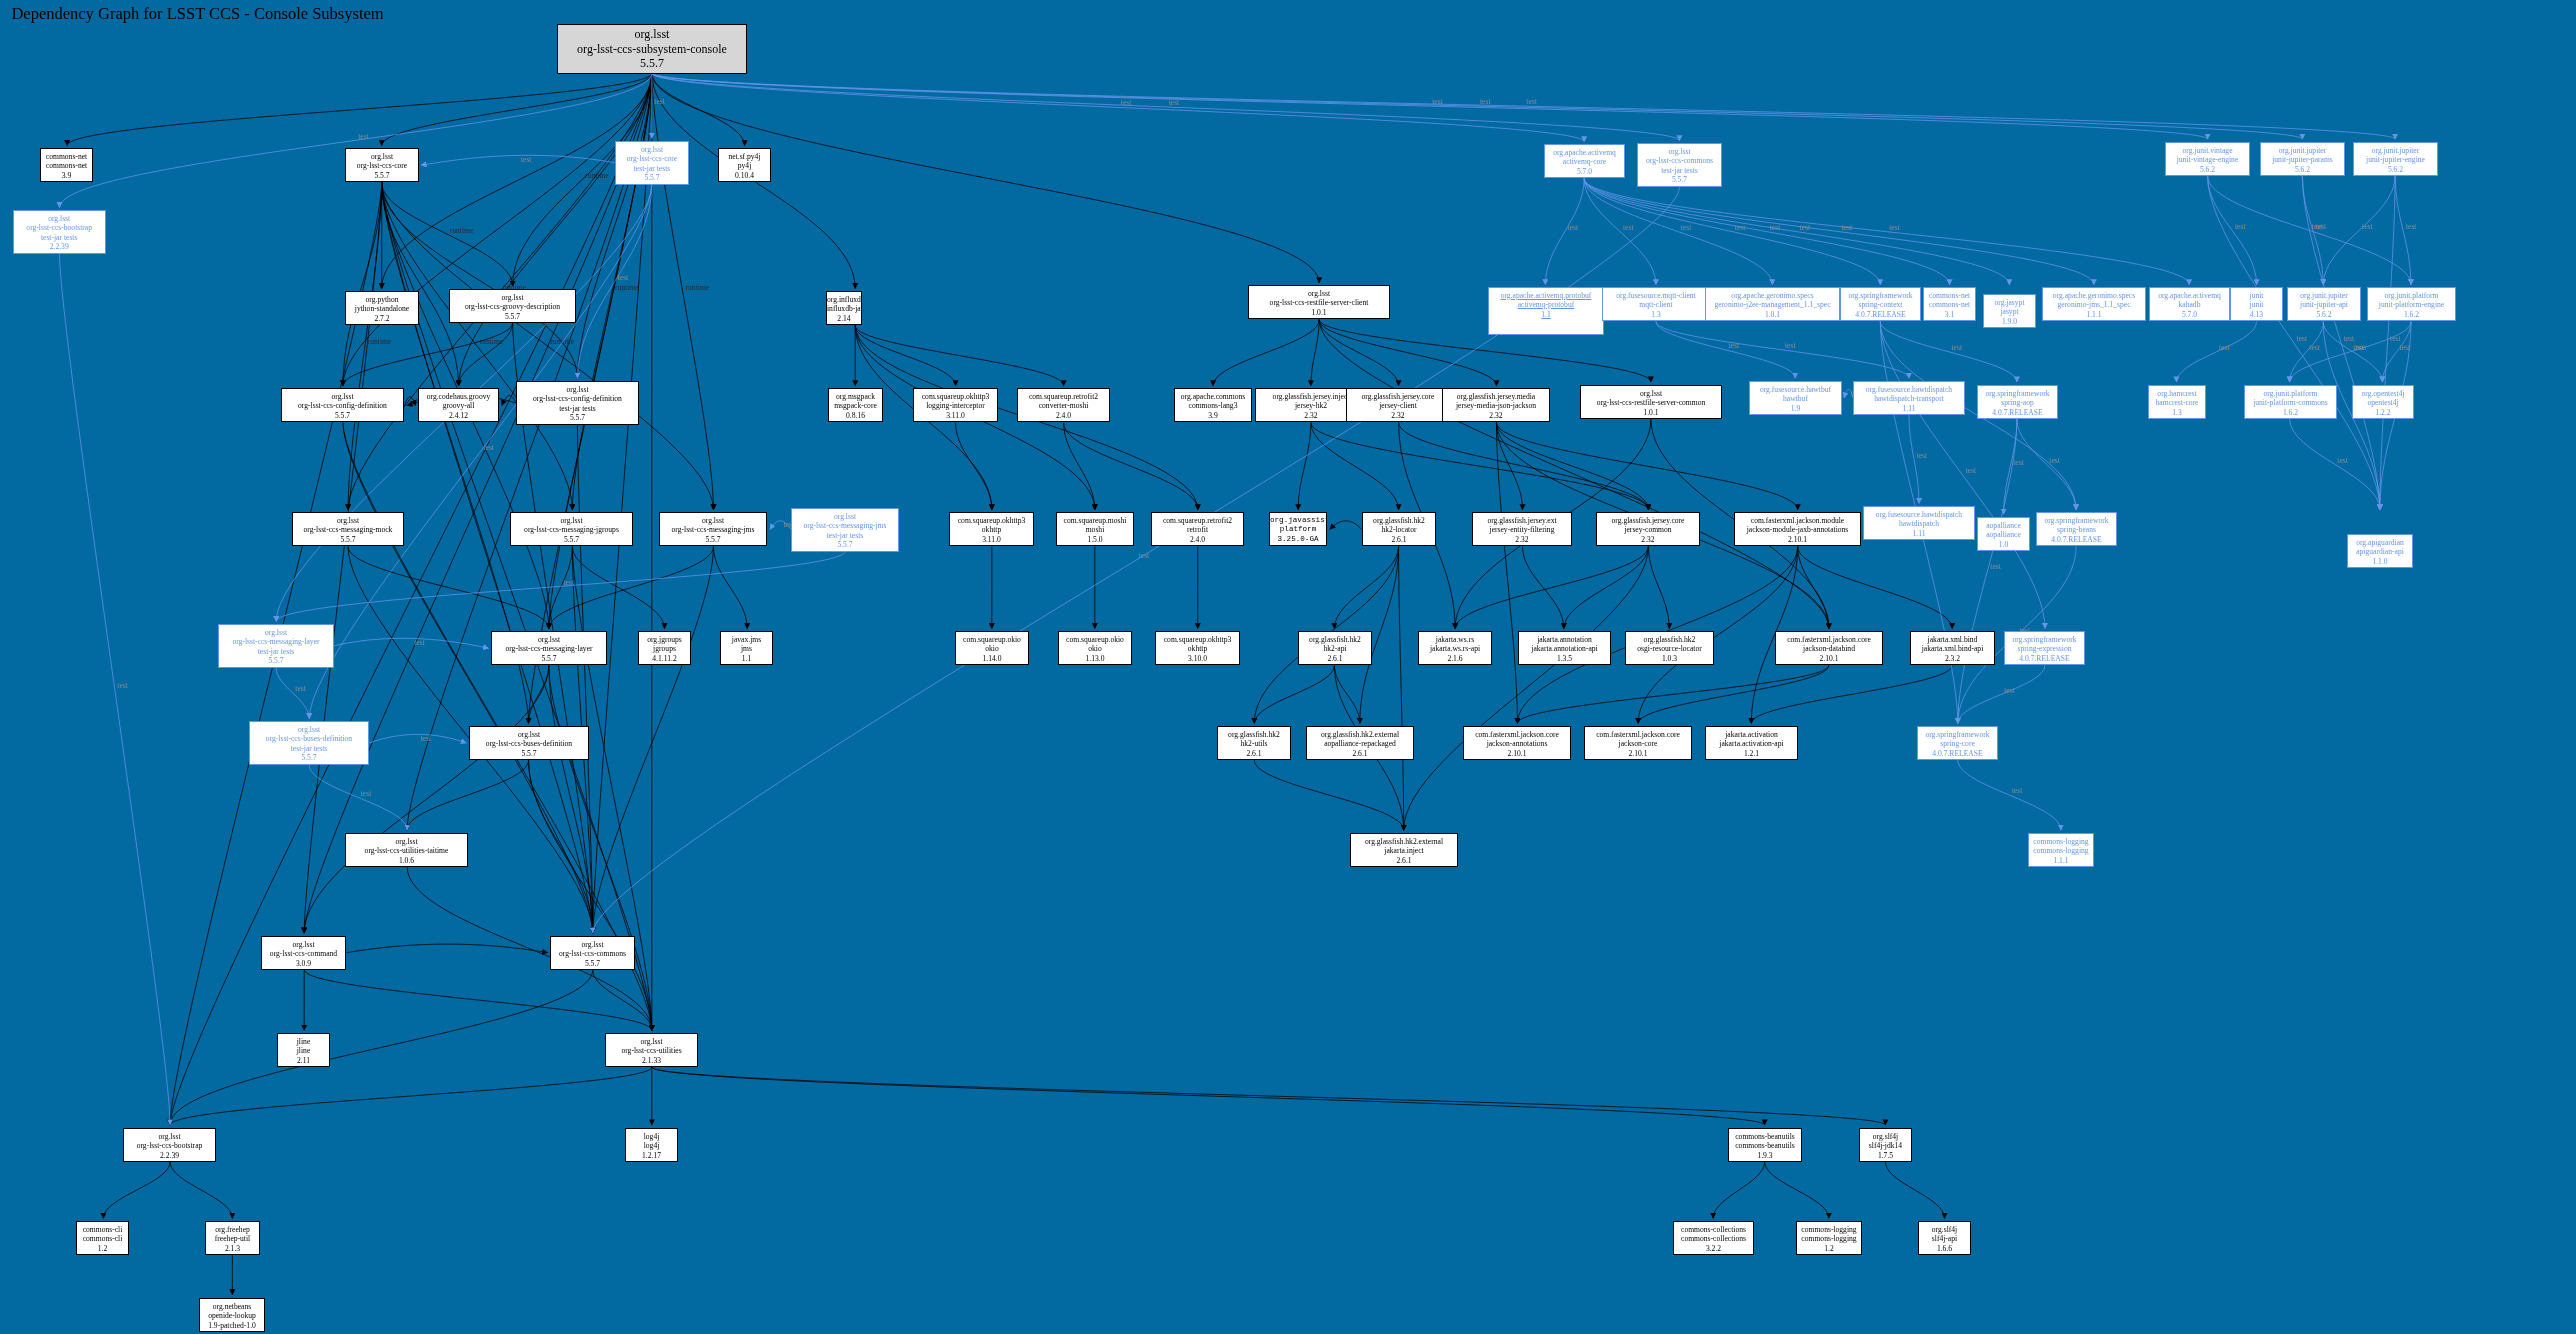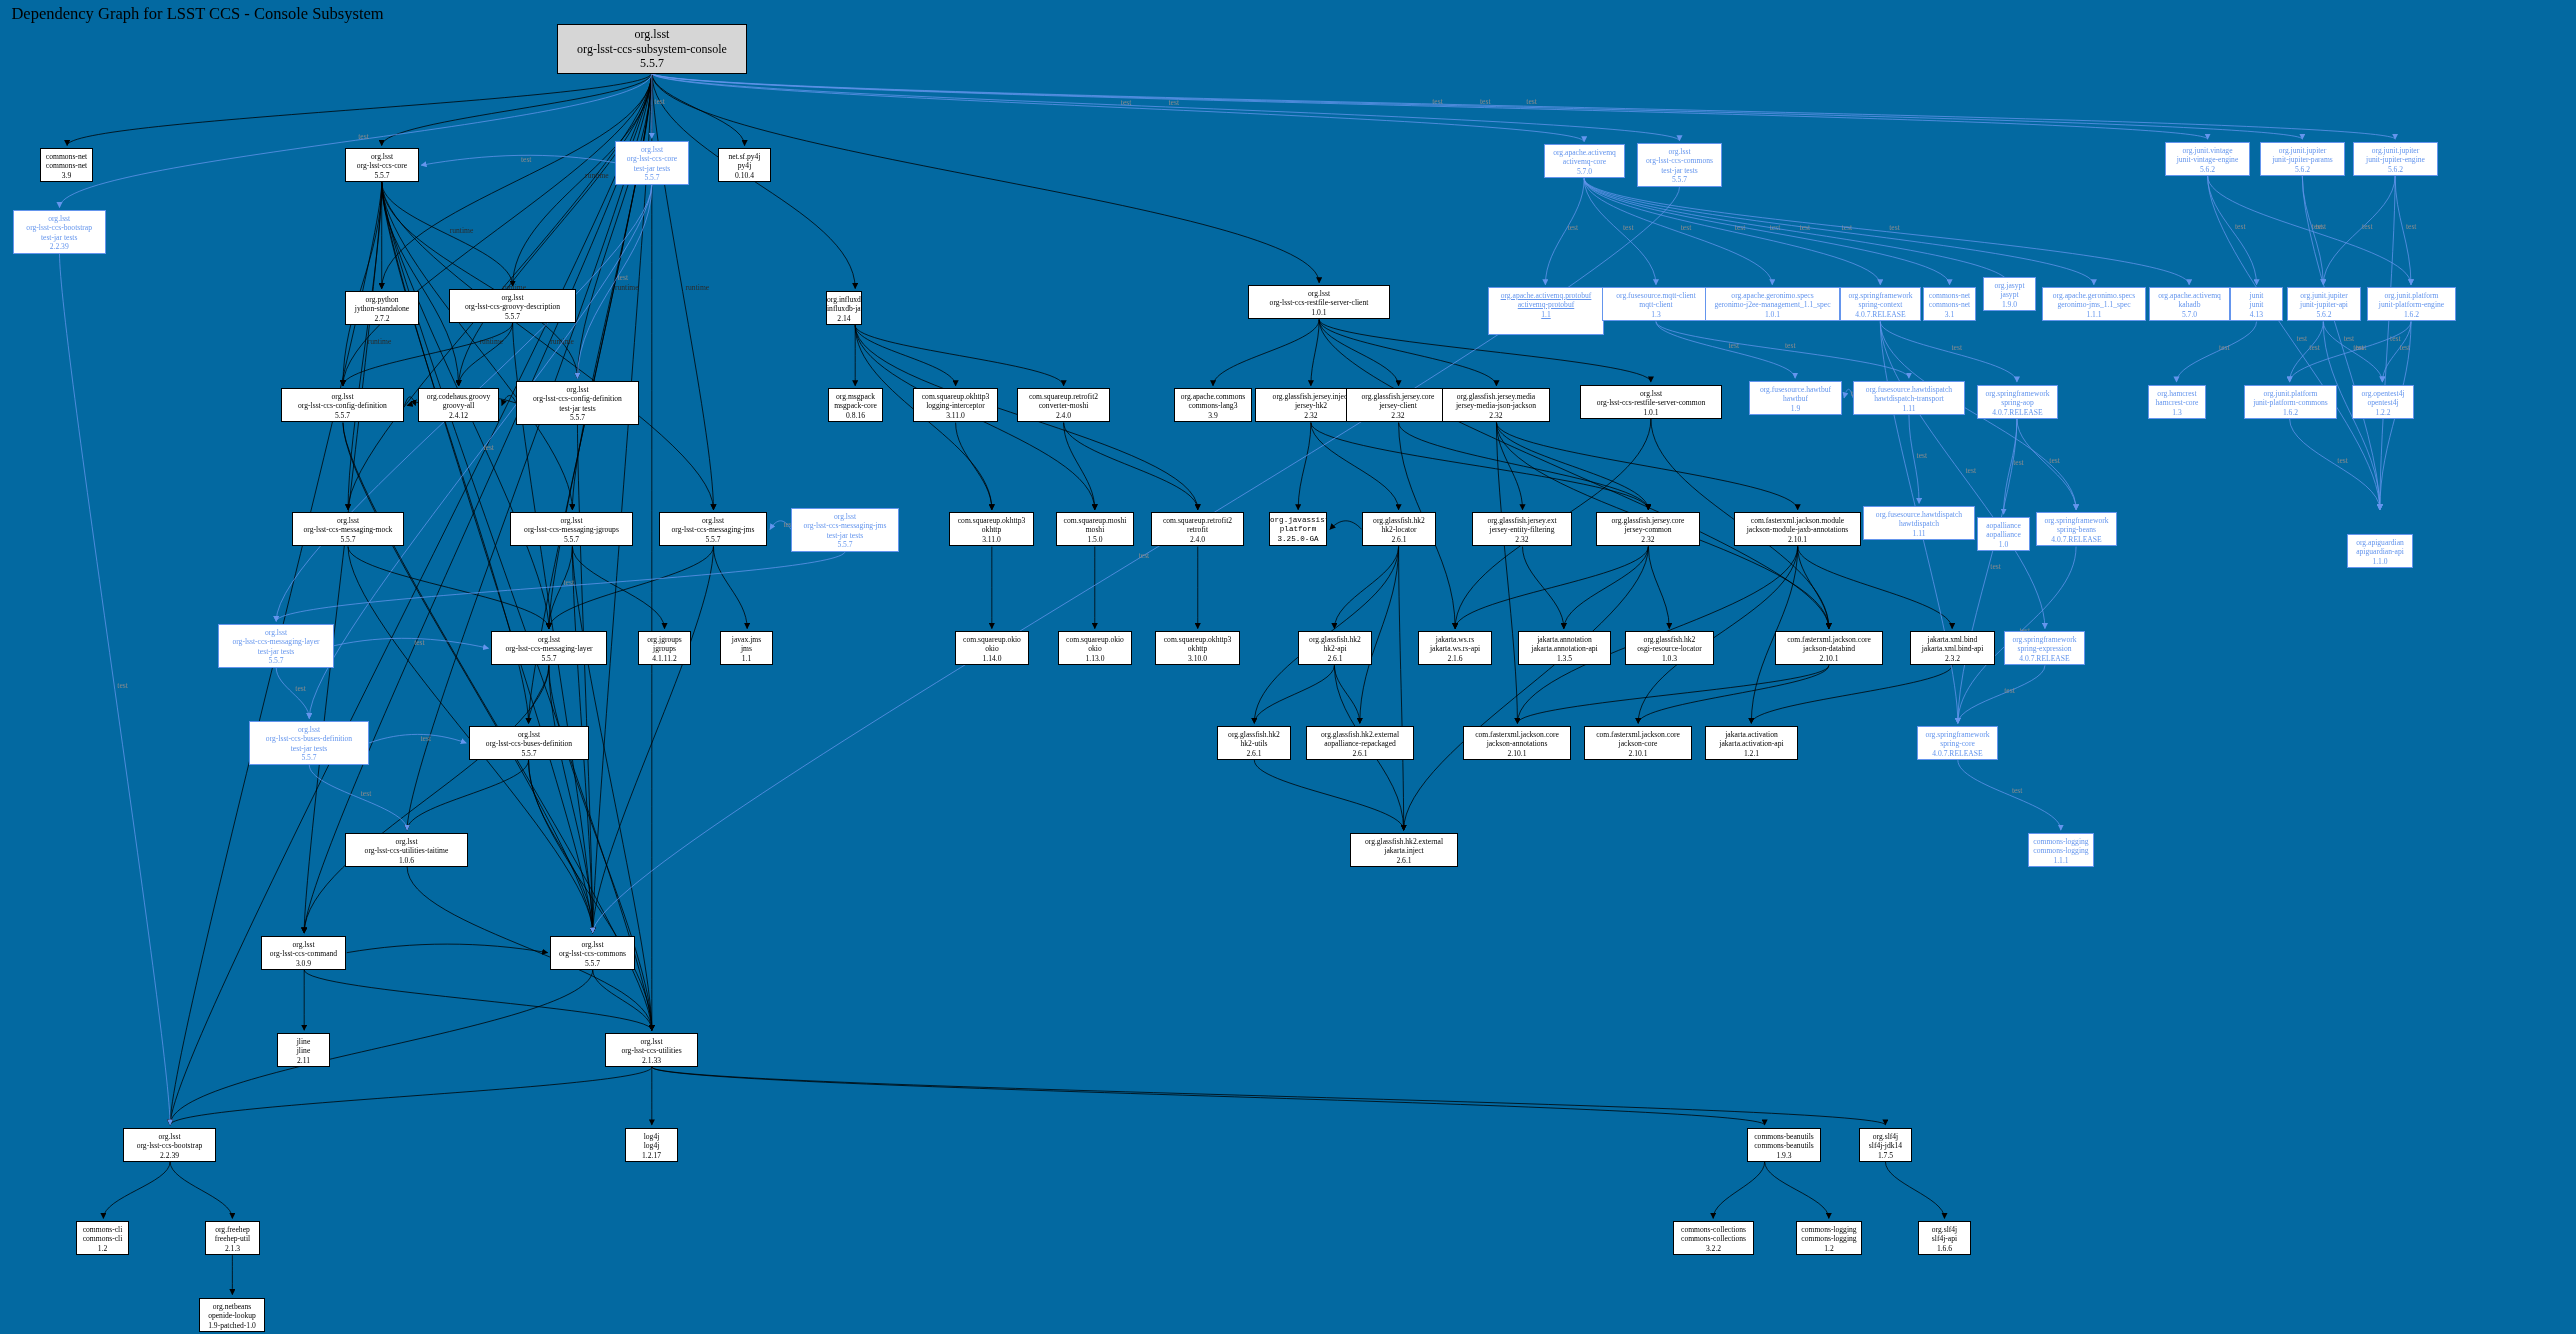--- a/index.html
+++ b/index.html
@@ -396,21 +396,21 @@
       <div class="gnode test" style="left: 1840px; top: 287px; width: 81px; height: 34px; font-size: 7.6px; line-height: 9.5px;">
         <div>org.springframework</div>
         <div>spring-context</div>
         <div>4.0.7.RELEASE</div>
       </div>
       <div class="gnode test" style="left: 1923px; top: 287px; width: 53px; height: 34px; font-size: 7.6px; line-height: 9.5px;">
         <div>commons-net</div>
         <div>commons-net</div>
         <div>3.1</div>
       </div>
-      <div class="gnode test" style="left: 1983px; top: 277px; width: 53px; height: 34px; font-size: 7.6px; line-height: 9.5px;">
+      <div class="gnode test" style="left: 1983px; top: 294px; width: 53px; height: 34px; font-size: 7.6px; line-height: 9.5px;">
         <div>org.jasypt</div>
         <div>jasypt</div>
         <div>1.9.0</div>
       </div>
       <div class="gnode test" style="left: 2042px; top: 287px; width: 104px; height: 34px; font-size: 7.6px; line-height: 9.5px;">
         <div>org.apache.geronimo.specs</div>
         <div>geronimo-jms_1.1_spec</div>
         <div>1.1.1</div>
       </div>
       <div class="gnode test" style="left: 2149px; top: 287px; width: 81px; height: 34px; font-size: 7.6px; line-height: 9.5px;">
@@ -750,21 +750,21 @@
       <div class="gnode compile" style="left: 123px; top: 1128px; width: 93px; height: 34px; font-size: 7.6px; line-height: 9.5px;">
         <div>org.lsst</div>
         <div>org-lsst-ccs-bootstrap</div>
         <div>2.2.39</div>
       </div>
       <div class="gnode compile" style="left: 625px; top: 1128px; width: 53px; height: 34px; font-size: 7.6px; line-height: 9.5px; text-align: center;">
         <div>log4j</div>
         <div>log4j</div>
         <div>1.2.17</div>
       </div>
-      <div class="gnode compile" style="left: 1728px; top: 1128px; width: 74px; height: 34px; font-size: 7.6px; line-height: 9.5px; margin-left: 19px;">
+      <div class="gnode compile" style="left: 1728px; top: 1128px; width: 74px; height: 34px; font-size: 7.6px; line-height: 9.5px;">
         <div>commons-beanutils</div>
         <div>commons-beanutils</div>
         <div>1.9.3</div>
       </div>
       <div class="gnode compile" style="left: 1859px; top: 1128px; width: 53px; height: 34px; font-size: 7.6px; line-height: 9.5px;">
         <div>org.slf4j</div>
         <div>slf4j-jdk14</div>
         <div>1.7.5</div>
       </div>
       <div class="gnode compile" style="left: 76px; top: 1221px; width: 53px; height: 34px; font-size: 7.6px; line-height: 9.5px;">

